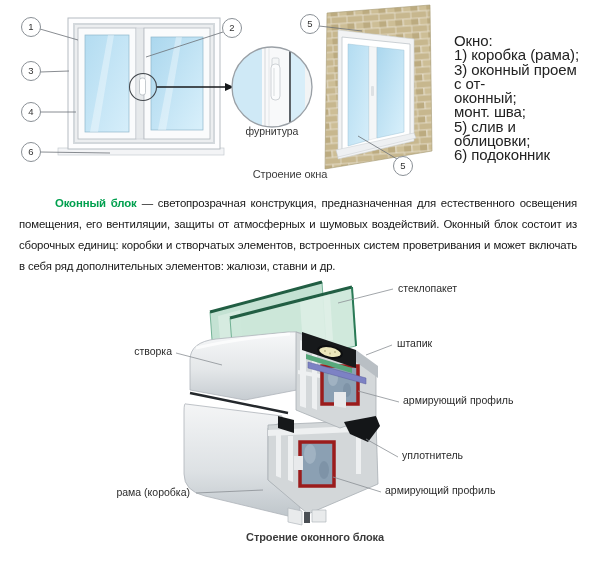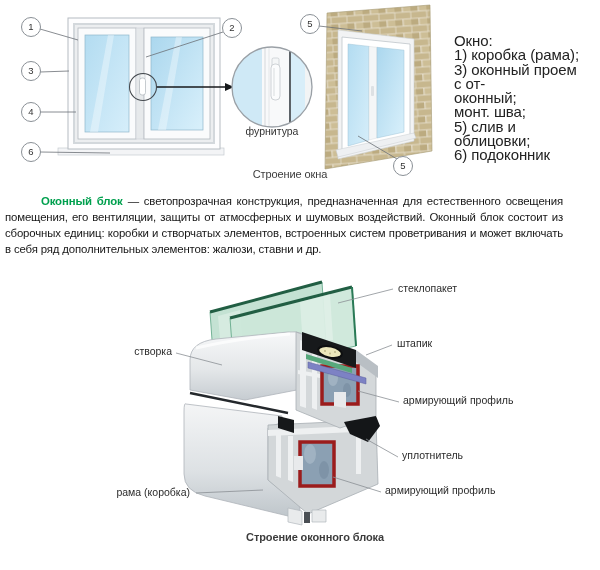--- a/index.html
+++ b/index.html
@@ -6,22 +6,22 @@
   .page{position:relative;width:600px;height:570px;background:#ffffff;overflow:hidden;
         font-family:"Liberation Sans",sans-serif;}
   svg{position:absolute;left:0;}
   .fig-top{top:0;}
   .fig-bottom{top:270px;}
   .win-list{position:absolute;left:454px;top:34px;width:134px;font-size:15px;
             line-height:14.3px;color:#222;letter-spacing:-0.1px;}
   .cap{position:absolute;font-size:11px;color:#3c3c3c;text-align:center;letter-spacing:-0.1px;}
   .cap-top{left:220px;top:168px;width:140px;}
   .cap-bottom{left:215px;top:531px;width:200px;font-weight:bold;}
-  .para{position:absolute;left:5px;top:193px;width:558px;margin:0;font-size:11.4px;
-        line-height:16px;color:#161616;text-align:justify;text-indent:36px;
+  .para{position:absolute;left:19px;top:193px;width:558px;margin:0;font-size:11.4px;
+        line-height:21px;color:#161616;text-align:justify;text-indent:36px;
         letter-spacing:-0.15px;}
   .para .term{color:#00a04e;font-weight:bold;}
 </style>
 </head>
 <body>
 
 <div class="page">
 
 <svg class="fig-top" width="600" height="196" viewBox="0 0 600 196">
   <defs>

